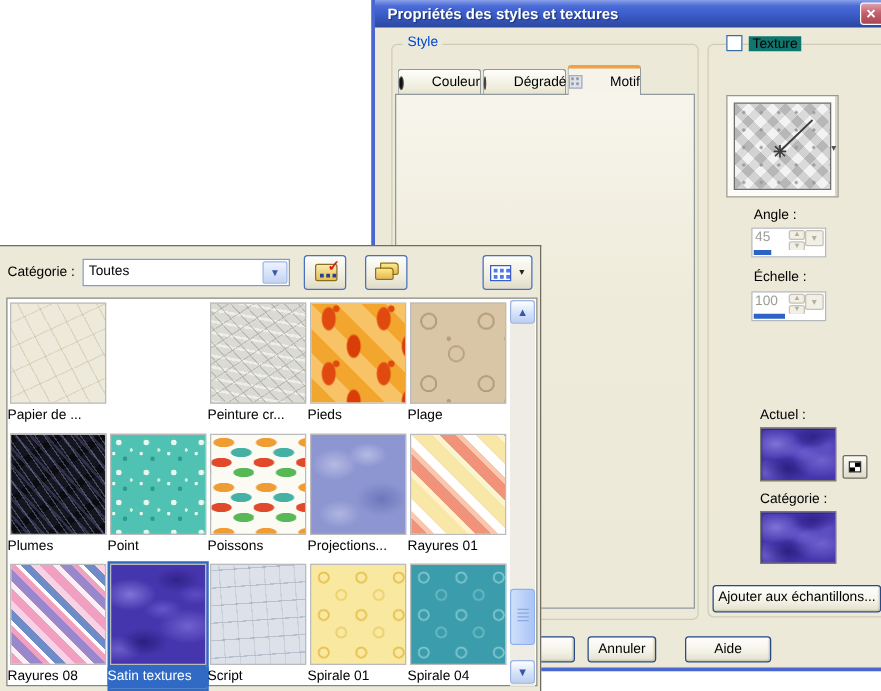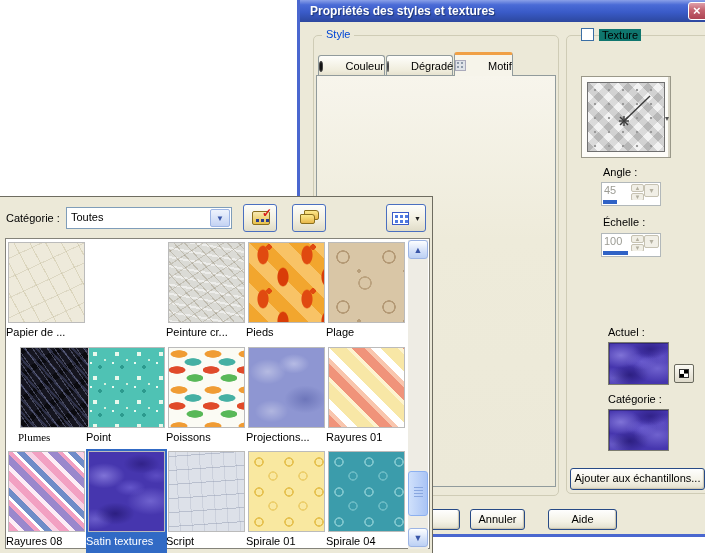--- a/index.html
+++ b/index.html
@@ -341,21 +341,21 @@
       </div>
       <div class="cell" style="left:242px;top:3px;">
         <div class="thumb p-pieds"></div>
         <div class="plabel">Pieds</div>
       </div>
       <div class="cell" style="left:322px;top:3px;">
         <div class="thumb p-plage"></div>
         <div class="plabel">Plage</div>
       </div>
 
-      <div class="cell" style="left:14px;top:108px;font-family:Liberation Serif, serif;">
+      <div class="cell" style="left:2px;top:108px;">
         <div class="thumb p-plumes"></div>
         <div class="plabel">Plumes</div>
       </div>
       <div class="cell" style="left:82px;top:108px;">
         <div class="thumb p-point"></div>
         <div class="plabel">Point</div>
       </div>
       <div class="cell" style="left:162px;top:108px;">
         <div class="thumb p-poissons"></div>
         <div class="plabel">Poissons</div>

